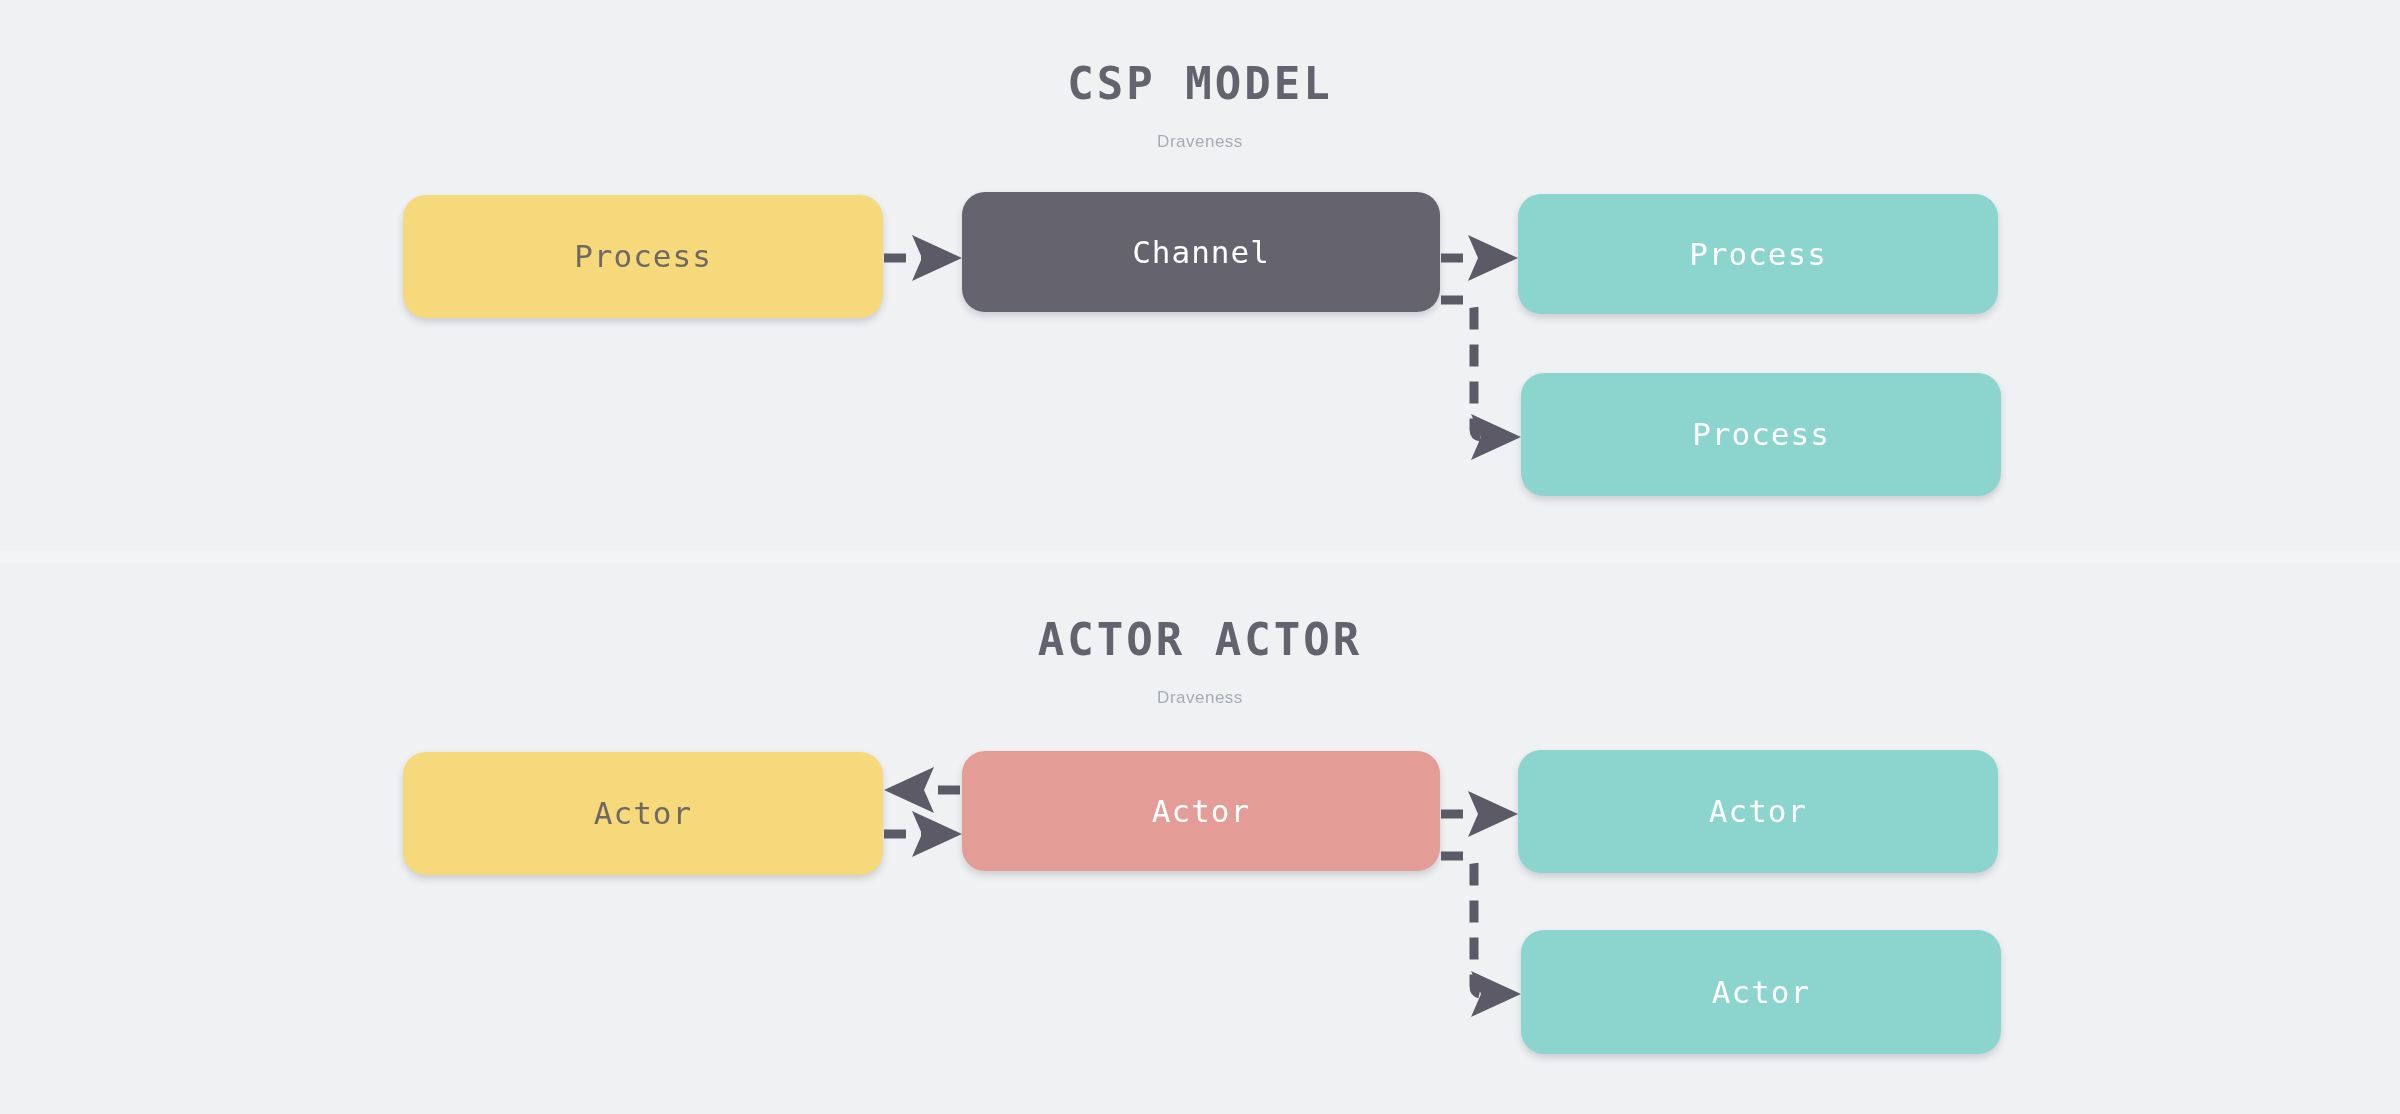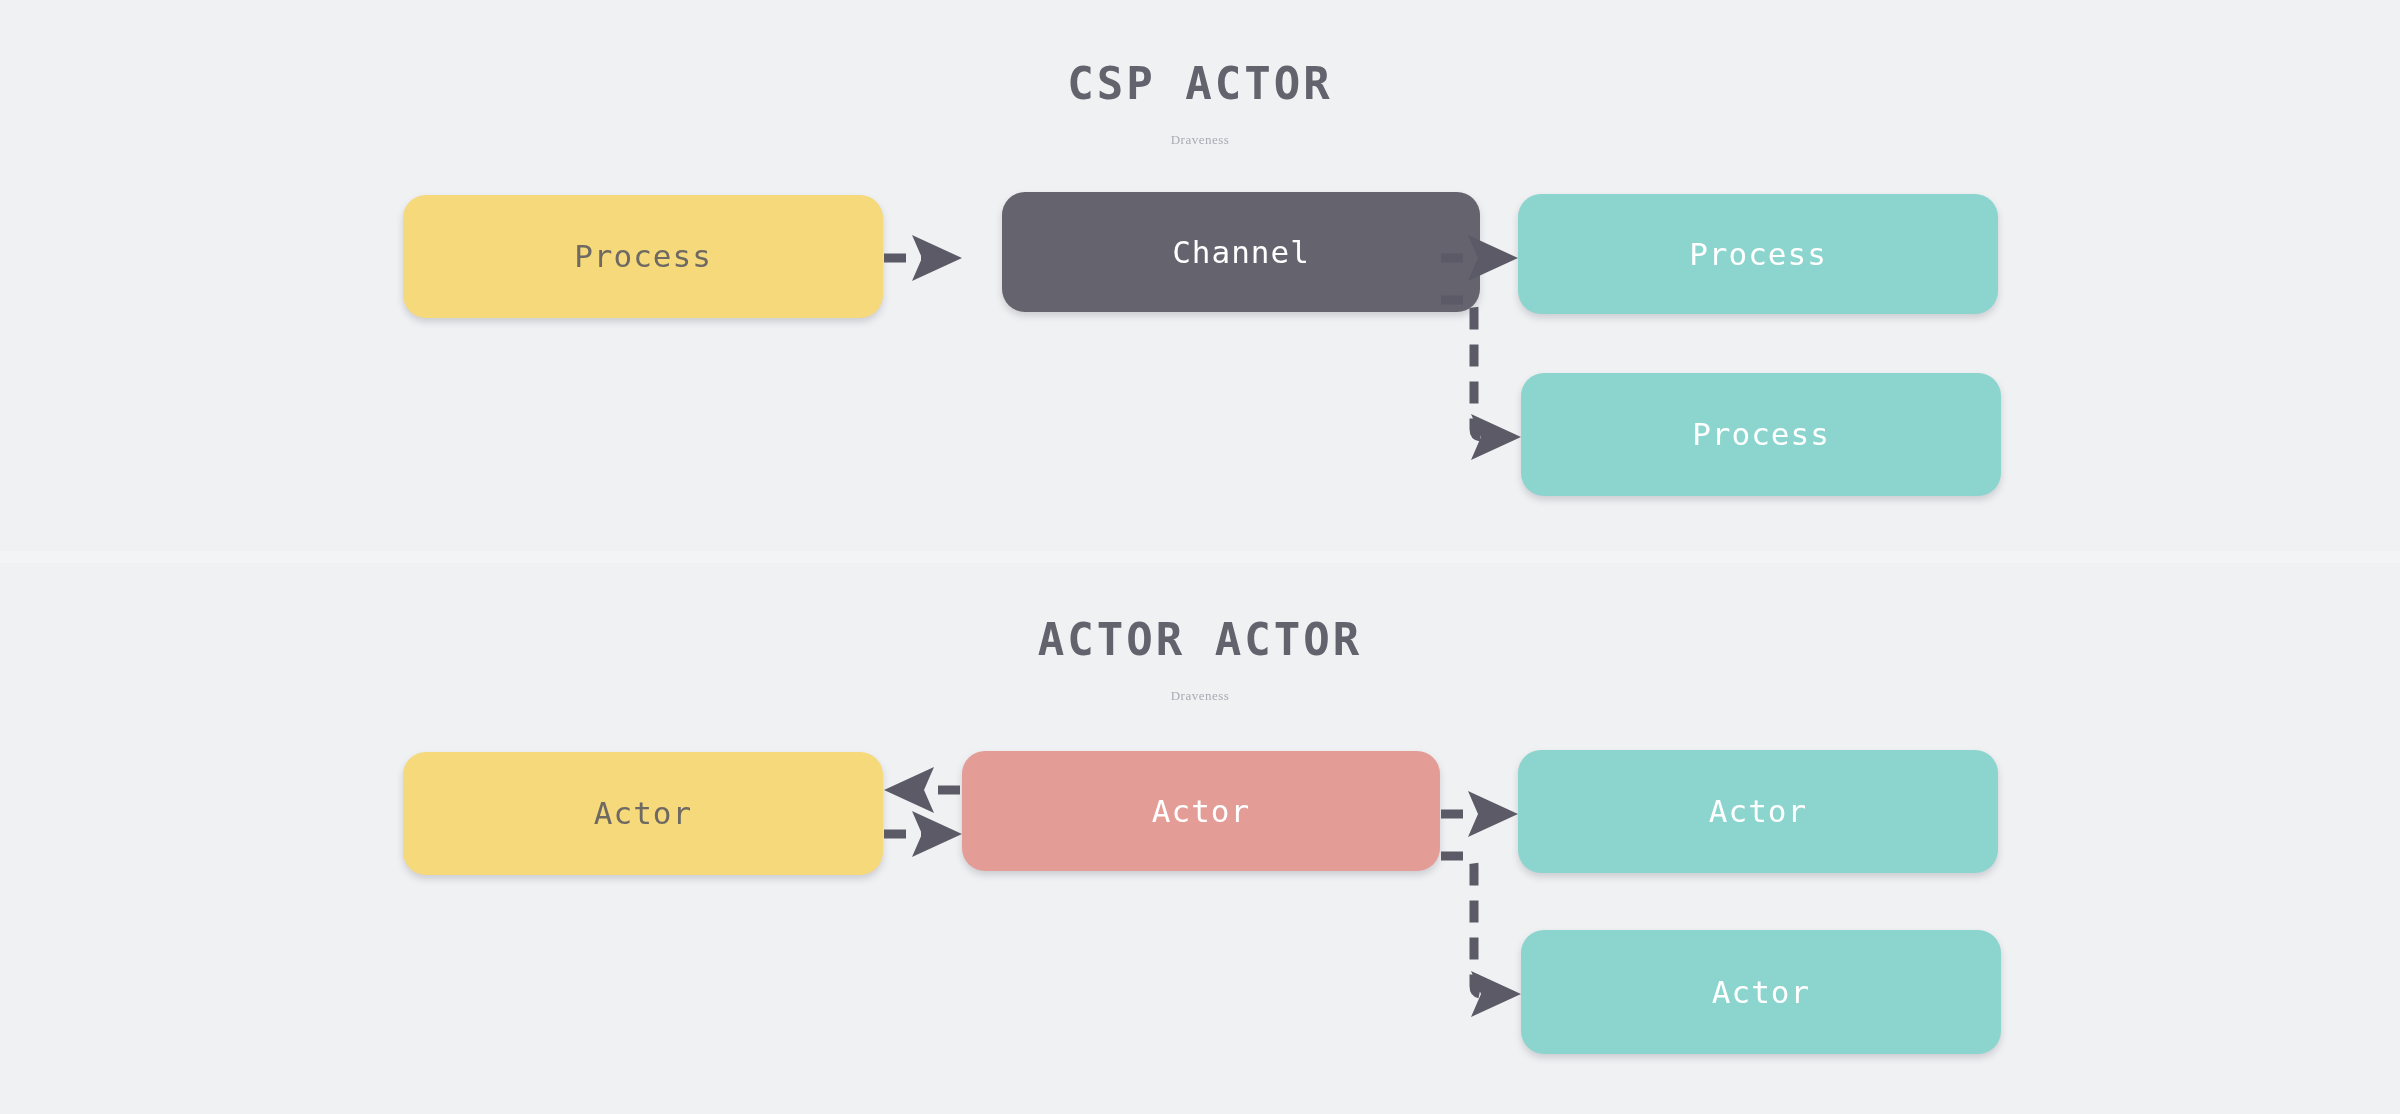--- a/index.html
+++ b/index.html
@@ -53,22 +53,22 @@
     font-weight: bold;
     letter-spacing: 3px;
     white-space: pre;
   }
   .subtitle {
     position: absolute;
     left: 0;
     width: 2400px;
     text-align: center;
     color: #a7abb3;
-    font-family: Liberation Serif, serif;
-    font-size: 13px;
+    font-family: Liberation Sans, sans-serif;
+    font-size: 17px;
     letter-spacing: 0.5px;
   }
 
   
   .node {
     position: absolute;
     border-radius: 23px;
     display: flex;
     align-items: center;
     justify-content: center;
@@ -113,28 +113,28 @@
     fill: #5b5a66;
   }
 </style>
 </head>
 <body>
 
 <div class="canvas">
 
   <div class="section" id="section-csp"></div>
 
-  <div class="title" style="top: 58px;">CSP ACTOR</div>
+  <div class="title" style="top: 58px;">CSP MODEL</div>
   <div class="subtitle" style="top: 132px;">Draveness</div>
 
   <div class="node yellow" style="left:403px; top:195px; width:480px; height:123px;">
     <span class="node-label">Process</span>
   </div>
 
-  <div class="node dark" style="left:1002px; top:192px; width:478px; height:120px;">
+  <div class="node dark" style="left:962px; top:192px; width:478px; height:120px;">
     <span class="node-label">Channel</span>
   </div>
 
   <div class="node teal" style="left:1518px; top:194px; width:480px; height:120px;">
     <span class="node-label">Process</span>
   </div>
 
   <div class="node teal" style="left:1521px; top:373px; width:480px; height:123px;">
     <span class="node-label">Process</span>
   </div>

